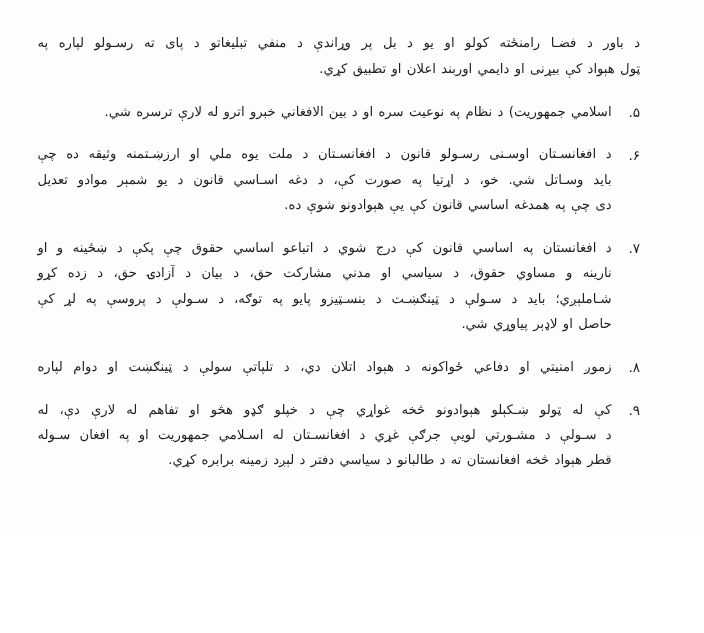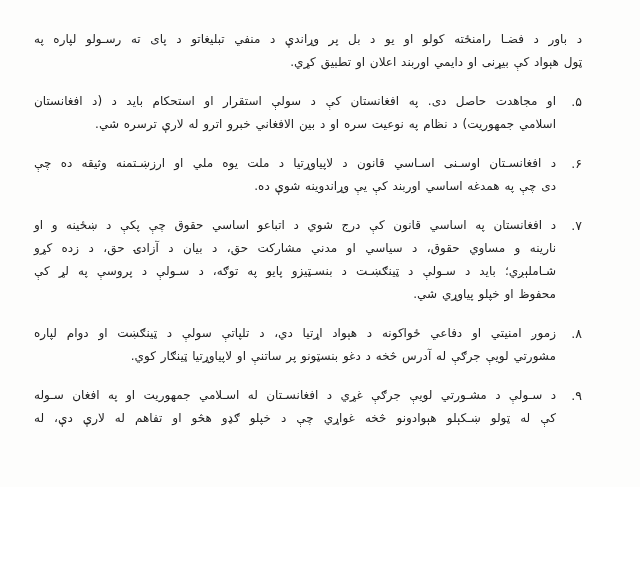--- a/index.html
+++ b/index.html
@@ -56,48 +56,48 @@
 
 <div class="page" style="background: rgb(253, 253, 252); color: rgb(30, 30, 30);">
   <div class="para" id="cont-para">
       <div class="line">د باور د فضـا رامنځته کولو او يو د بل پر وړاندې د منفي تبليغاتو د پای ته رسـولو لپاره په</div>
       <div class="line last">ټول هېواد کې بيړنی او دايمي اوربند اعلان او تطبيق کړي.</div>
     </div>
   <div id="items">
       <div class="item">
         <span class="marker">۵.</span>
         <div>
-          <div class="line">او مجاهدت حاصل دی. په افغانستان کې د سولې استقرار او استحکام بايد د (د افغانستان</div>
           <div class="line last">اسلامي جمهوريت) د نظام په نوعيت سره او د بين الافغاني خبرو اترو له لارې ترسره شي.</div>
         </div>
       </div>
       <div class="item">
         <span class="marker">۶.</span>
         <div>
-          <div class="line">د افغانسـتان اوسـنی اسـاسي قانون د لاپياوړتيا د ملت يوه ملي او ارزښـتمنه وثيقه ده چې</div>
-          <div class="line last">دی چې په همدغه اساسي اوربند کې يې وړاندوينه شوې ده.</div>
+          <div class="line">د افغانسـتان اوسـنی رسـولو قانون د افغانسـتان د ملت يوه ملي او ارزښـتمنه وثيقه ده چې</div>
+          <div class="line">بايد وسـاتل شي. خو، د اړتيا په صورت کې، د دغه اسـاسي قانون د يو شمېر موادو تعديل</div>
+          <div class="line last">دی چې په همدغه اساسي قانون کې يې هېوادونو شوې ده.</div>
         </div>
       </div>
       <div class="item">
         <span class="marker">۷.</span>
         <div>
           <div class="line">د افغانستان په اساسي قانون کې درج شوي د اتباعو اساسي حقوق چې پکې د ښځينه و او</div>
           <div class="line">نارينه و مساوي حقوق، د سياسي او مدني مشارکت حق، د بيان د آزادۍ حق، د زده کړو</div>
           <div class="line">شـاملېږي؛ بايد د سـولې د ټينګښـت د بنسـټيزو پايو په توګه، د سـولې د پروسې په لړ کې</div>
-          <div class="line last">محفوظ او خپلو پياوړي شي.</div>
+          <div class="line last">حاصل او لاډېر پياوړي شي.</div>
         </div>
       </div>
       <div class="item">
         <span class="marker">۸.</span>
         <div>
-          <div class="line">زموږ امنيتي او دفاعي ځواکونه د هېواد اړتيا دي، د تلپاتې سولې د ټينګښت او دوام لپاره</div>
-          <div class="line last">مشورتي لويې جرګې له آدرس څخه د دغو بنسټونو پر ساتنې او لاپياوړتيا ټينګار کوي.</div>
+          <div class="line">زموږ امنيتي او دفاعي ځواکونه د هېواد اتلان دي، د تلپاتې سولې د ټينګښت او دوام لپاره</div>
         </div>
       </div>
       <div class="item">
         <span class="marker">۹.</span>
         <div>
+          <div class="line">کې له ټولو ښـکېلو هېوادونو څخه غواړي چې د خپلو ګډو هڅو او تفاهم له لارې دې، له</div>
           <div class="line">د سـولې د مشـورتي لويې جرګې غړي د افغانسـتان له اسـلامي جمهوريت او په افغان سـوله</div>
-          <div class="line">کې له ټولو ښـکېلو هېوادونو څخه غواړي چې د خپلو ګډو هڅو او تفاهم له لارې دې، له</div>
+          <div class="line last">قطر هېواد څخه افغانستان ته د طالبانو د سياسي دفتر د لېږد زمينه برابره کړي.</div>
         </div>
       </div>
     </div>
 </div>
 
 </body></html>

